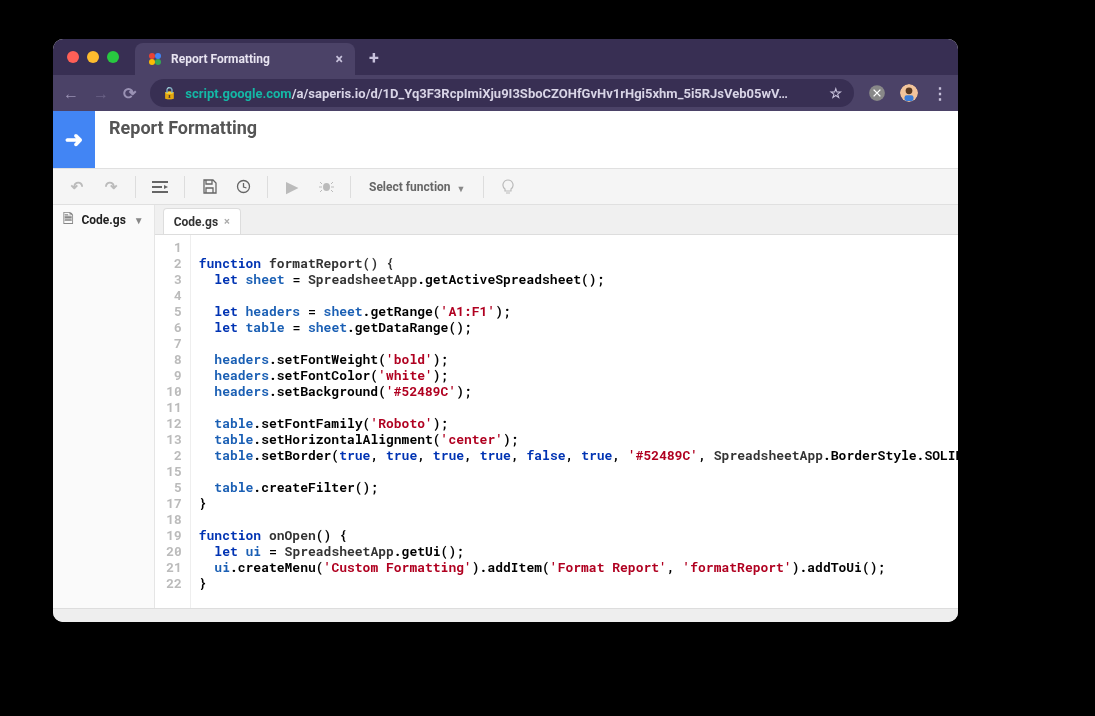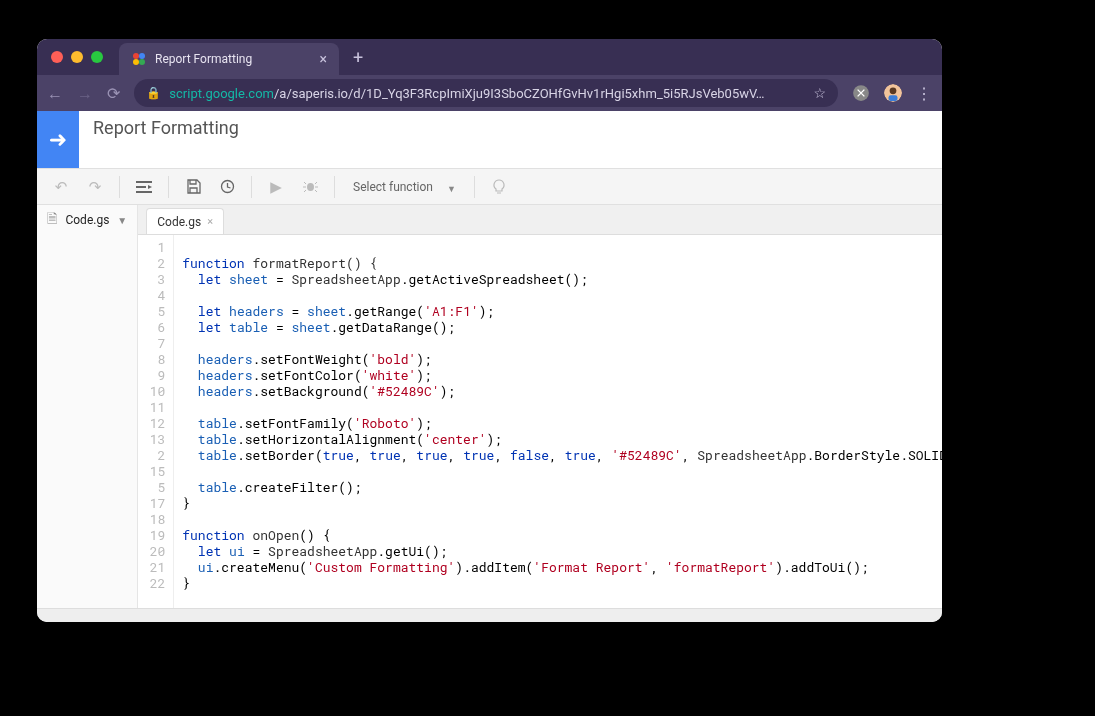--- a/index.html
+++ b/index.html
@@ -1,17 +1,17 @@
 <!DOCTYPE html>
 <html><head>
 <meta charset="utf-8">
 <style>
   * { box-sizing: border-box; margin: 0; padding: 0; }
   body { background: #000; font-family: -apple-system, Roboto, Arial, sans-serif; width: 1095px; height: 716px; position: relative; }
-  .window { position: absolute; left: 37px; top: 39px; width: 905px; height: 583px; background: #fff; border-radius: 10px; overflow: hidden; box-shadow: 0 10px 40px rgba(0,0,0,0.5); display: flex; flex-direction: column; }
+  .window { position: absolute; left: 53px; top: 39px; width: 905px; height: 583px; background: #fff; border-radius: 10px; overflow: hidden; box-shadow: 0 10px 40px rgba(0,0,0,0.5); display: flex; flex-direction: column; font-weight: bold; }
   .chrome-top { background: #382f53; }
   .tab-strip { display: flex; align-items: center; height: 36px; padding-left: 14px; }
   .traffic { display: flex; gap: 8px; margin-right: 16px; }
   .dot { width: 12px; height: 12px; border-radius: 50%; }
   .red { background: #ff5f57; } .yellow { background: #febc2e; } .green { background: #28c840; }
   .tab { display: flex; align-items: center; background: #4b4267; height: 32px; border-radius: 8px 8px 0 0; padding: 0 12px; gap: 8px; min-width: 220px; margin-top:4px; }
   .favicon { width: 16px; height: 16px; }
   .tab-title { color: #e7e3f0; font-size: 12px; flex: 1; }
   .tab-close { color: #c8c2dc; font-size: 14px; cursor: pointer; }
   .new-tab { color: #c8c2dc; font-size: 18px; margin-left: 14px; cursor: pointer; }
@@ -31,21 +31,21 @@
   .arrow-rt { color: #fff; font-size: 22px; }
   .hdr-main { padding: 6px 14px 4px; }
   .proj-title { font-size: 18px; color: #555; margin-bottom: 4px; }
   .menubar { display: flex; gap: 18px; font-size: 13px; color: #333; }
   .menubar span { cursor: pointer; }
   
   .toolbar { height: 36px; background: #f5f5f5; border-bottom: 1px solid #e0e0e0; display: flex; align-items: center; padding: 0 10px; gap: 6px; }
   .tbtn { width: 28px; height: 28px; display: flex; align-items: center; justify-content: center; color: #666; font-size: 15px; cursor: pointer; border-radius: 3px; }
   .tbtn.dis { color: #bbb; }
   .tsep { width: 1px; height: 22px; background: #ddd; margin: 0 4px; }
-  .select-fn { display: flex; align-items: flex-end; gap: 14px; font-size: 12px; color: #666; padding: 0 8px; cursor: pointer; }
+  .select-fn { display: flex; align-items: flex-end; gap: 6px; font-size: 12px; color: #666; padding: 0 8px; cursor: pointer; }
   .caret { font-size: 9px; color: #888; }
   
   .body { flex: 1; display: flex; overflow: hidden; }
   .sidebar { width: 152px; border-right: 1px solid #e5e5e5; background: #fafafa; }
   .side-item { display: flex; align-items: center; height: 30px; padding: 0 10px; font-size: 12px; color: #222; gap: 8px; }
   .side-caret { color: #888; font-size: 10px; margin-left: auto; cursor: pointer; }
   .file-ico { color: #888; font-size: 13px; }
   .editor-wrap { flex: 1; display: flex; flex-direction: column; }
   .ed-tabs { height: 30px; background: #f0f0f0; border-bottom: 1px solid #ddd; display: flex; align-items: end; padding-left: 8px; }
   .ed-tab { background: #fff; border: 1px solid #ddd; border-bottom: none; border-radius: 4px 4px 0 0; height: 26px; display: flex; align-items: center; padding: 0 10px; font-size: 12px; color: #333; gap: 6px; }

